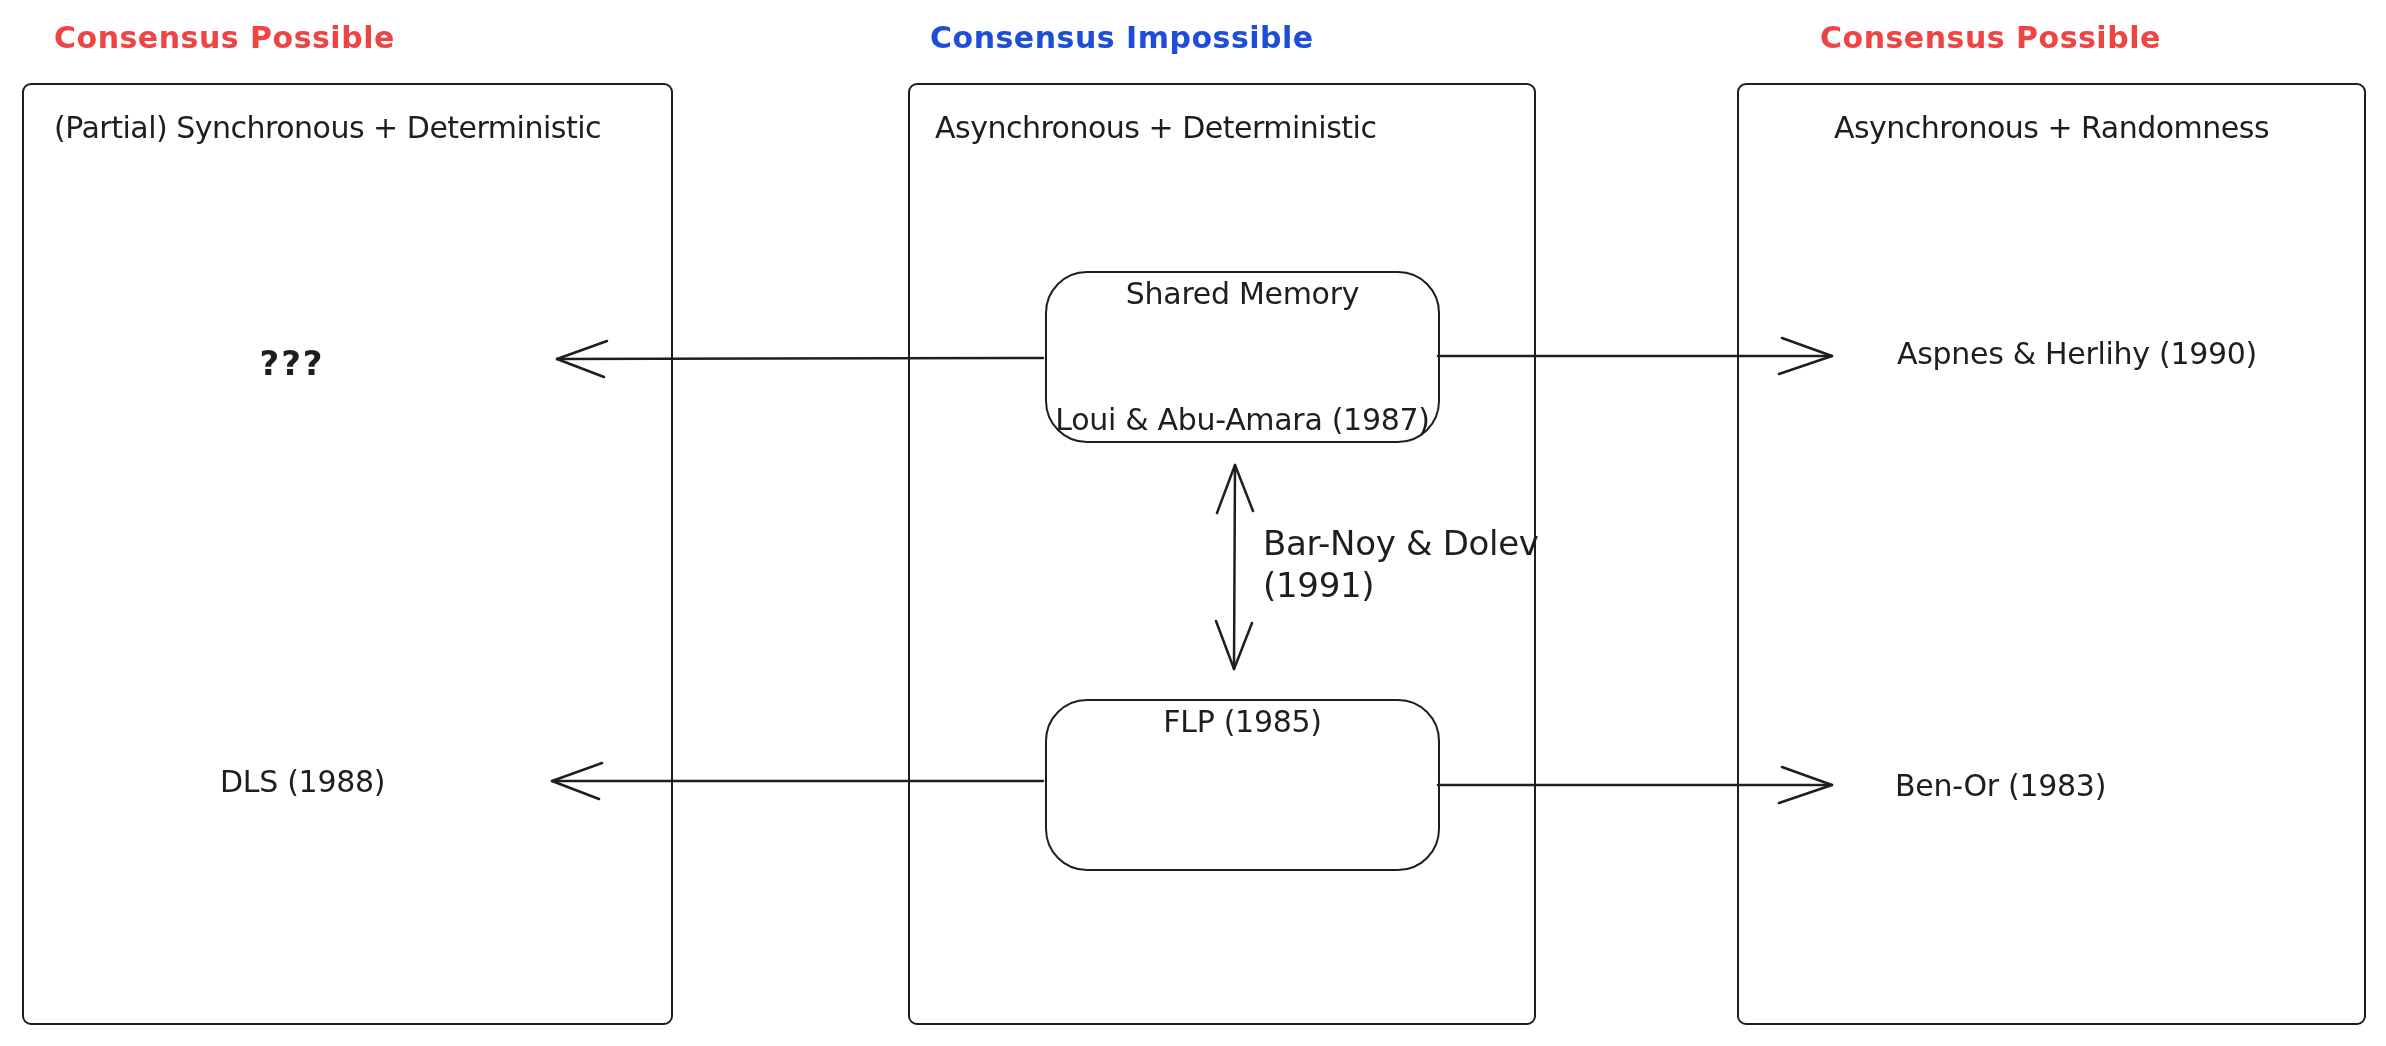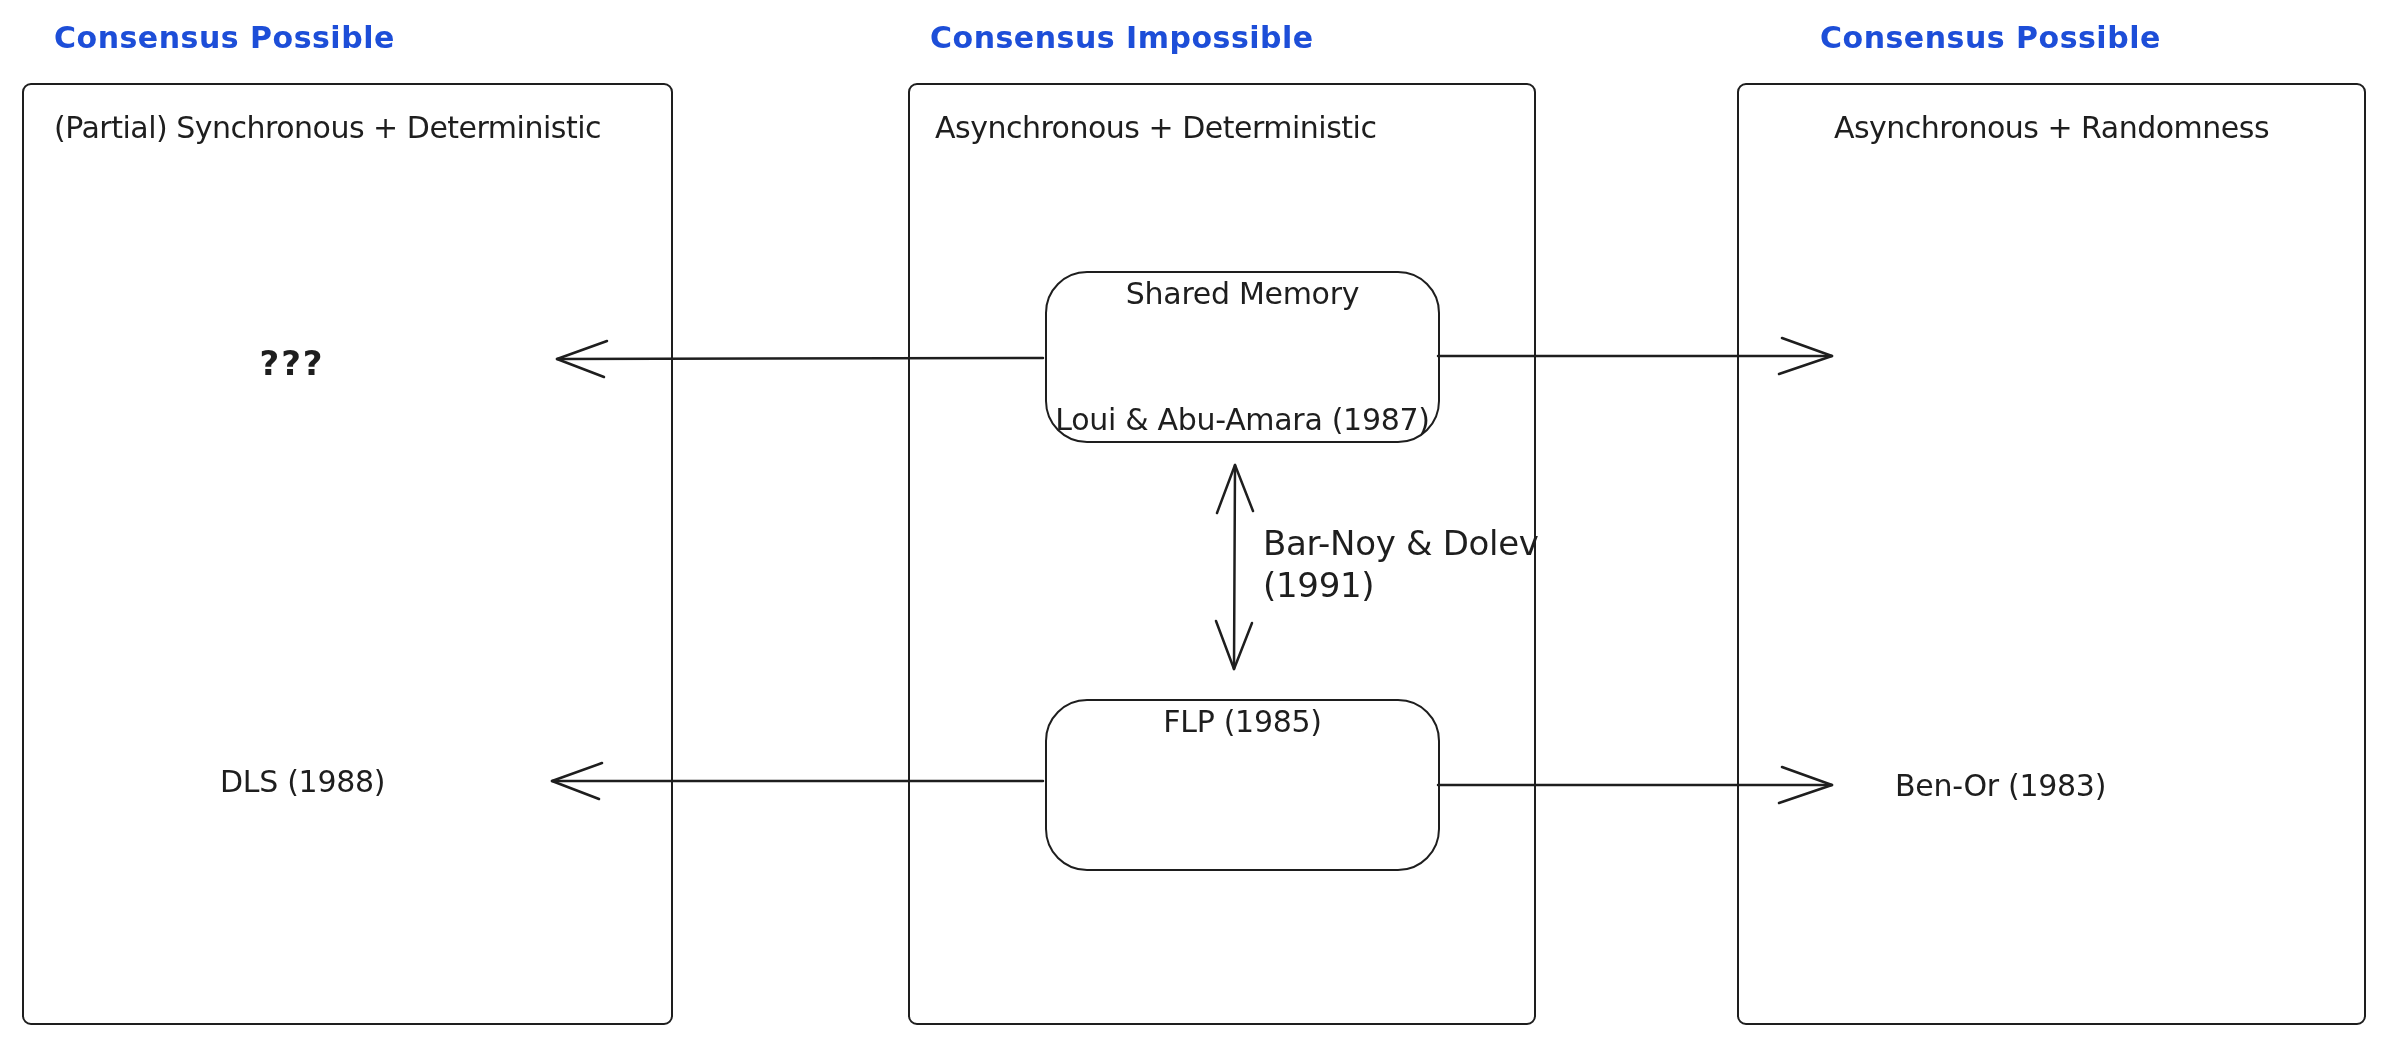--- a/index.html
+++ b/index.html
@@ -17,21 +17,21 @@
     overflow: hidden;
   }
   .col-label {
     position: absolute;
     top: 20px;
     font-size: 30px;
     font-weight: bold;
     letter-spacing: 0.5px;
     white-space: nowrap;
   }
-  .col-label.green { color: #1d4ed8; }
+  .col-label.green { color: #ef4444; }
   .col-label.red   { color: #1d4ed8; }
 
   .outer-box {
     position: absolute;
     top: 83px;
     height: 942px;
     border: 2.5px solid #1e1e1e;
     border-radius: 9px;
     background: #ffffff;
     box-sizing: border-box;
@@ -144,20 +144,21 @@
     <span>FLP (1985)</span>
   </div>
 
   <div class="edge-label">
     <div>Bar-Noy &amp; Dolev</div>
     <div>(1991)</div>
   </div>
 
   <div class="float-item item-unknown">???</div>
   <div class="float-item item-dls">DLS (1988)</div>
+  <div class="float-item item-aspnes">Aspnes &amp; Herlihy (1990)</div>
   <div class="float-item item-benor">Ben-Or (1983)</div>
 
   <svg class="arrows" width="2386" height="1046" viewBox="0 0 2386 1046">
 
     <g>
       <path d="M1043 358 L557 359"></path>
       <path d="M607 341 L557 359 L604 377"></path>
     </g>
 
     <g>

